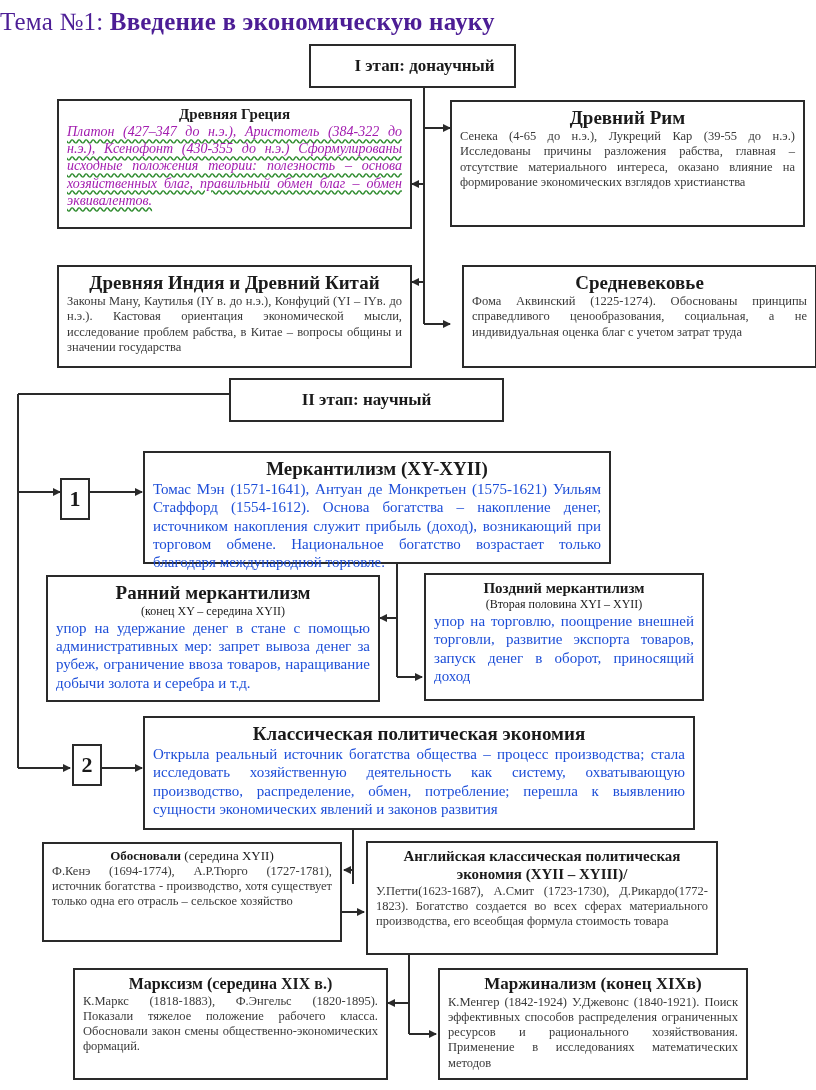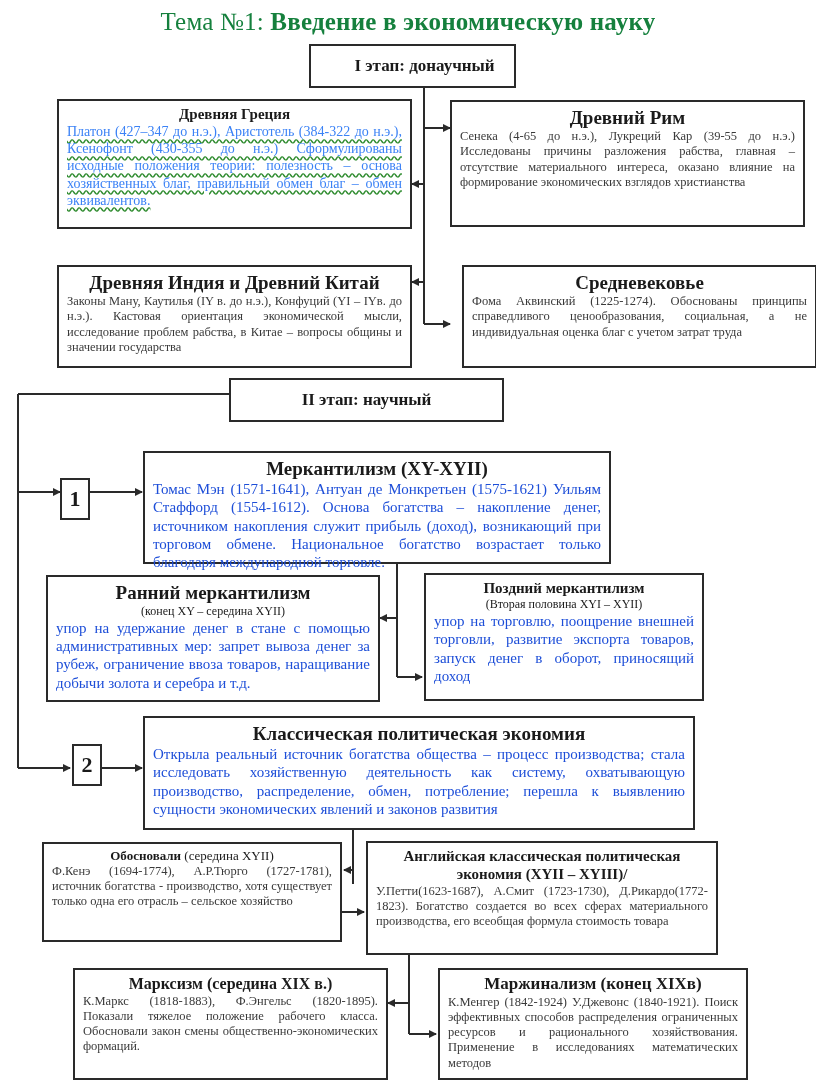--- a/index.html
+++ b/index.html
@@ -1,33 +1,33 @@
 <!DOCTYPE html>
 <html><head>
   <meta charset="utf-8">
   <style>
     * { box-sizing: border-box; margin: 0; padding: 0; }
     html, body { width: 816px; height: 1090px; background: #ffffff; overflow: hidden; }
     body { position: relative; font-family: "Liberation Serif", serif; color: #1a1a1a; }
     .title {
-      position: absolute; left: 0; top: 8px; width: 816px; text-align: center;
-      font-size: 25px; color: #15803d; letter-spacing: 0.2px;
+      position: absolute; left: 0; top: 8px; width: 816px; 
+      font-size: 25px; color: #4c1d95; letter-spacing: 0.2px;
     }
     .title b { font-weight: bold; }
     .box {
       position: absolute; border: 2px solid #2a2a2a; background: #fff;
       padding: 4px 8px; line-height: 1.22;
     }
     .stage { display: flex; align-items: center; justify-content: center; font-weight: bold; font-size: 17px; }
     .bh { text-align: center; font-weight: bold; font-size: 15px; }
     .bh.big { font-size: 19px; }
     .bsub { text-align: center; font-size: 12px; }
     .bt { font-size: 12.5px; text-align: justify; color: #3a3a3a; }
     .bt.dark { font-size: 15px; color: #1d4ed8; }
-    .bt.underline-green { text-decoration: underline wavy #2e8b2e; text-underline-offset: 2px; color: #3b82f6; }
+    .bt.underline-green { text-decoration: underline wavy #2e8b2e; text-underline-offset: 2px; color: #a21caf; font-style: italic; }
     .num { display: flex; align-items: center; justify-content: center; font-weight: bold; font-size: 22px; padding: 0; }
     .hnorm { font-weight: normal; }
     svg.lines { position: absolute; left: 0; top: 0; pointer-events: none; }
   </style>
 </head>
 <body>
 
 <div class="title">
   <span>Тема №1: </span><b>Введение в экономическую науку</b>
 </div>

